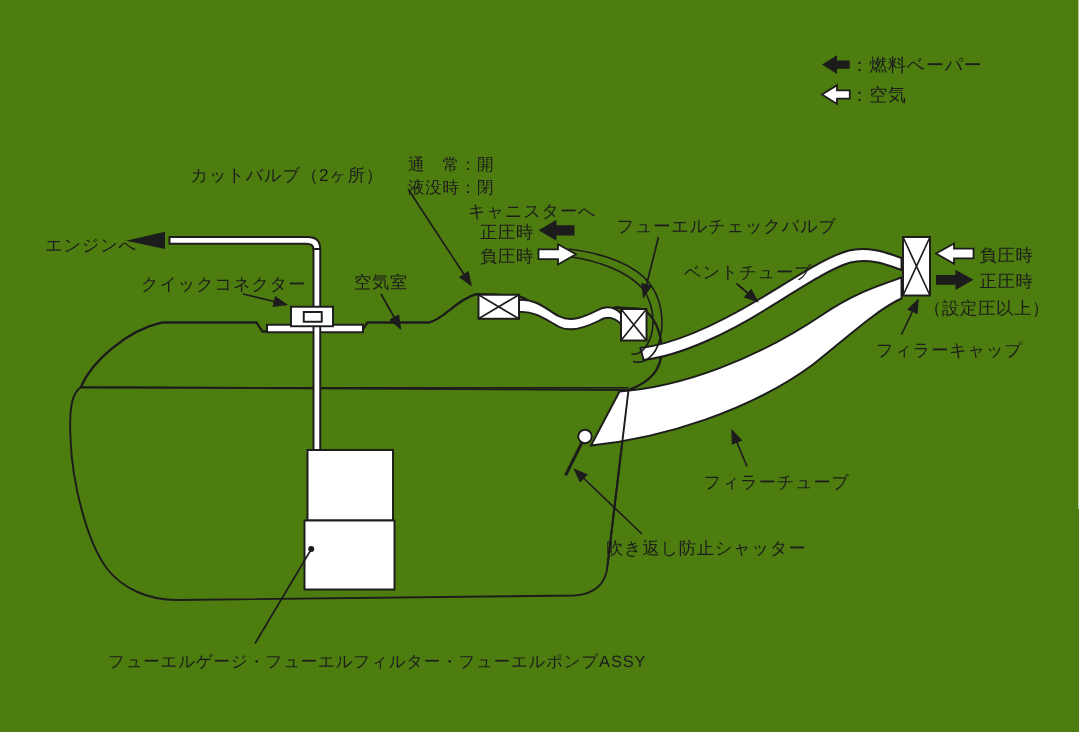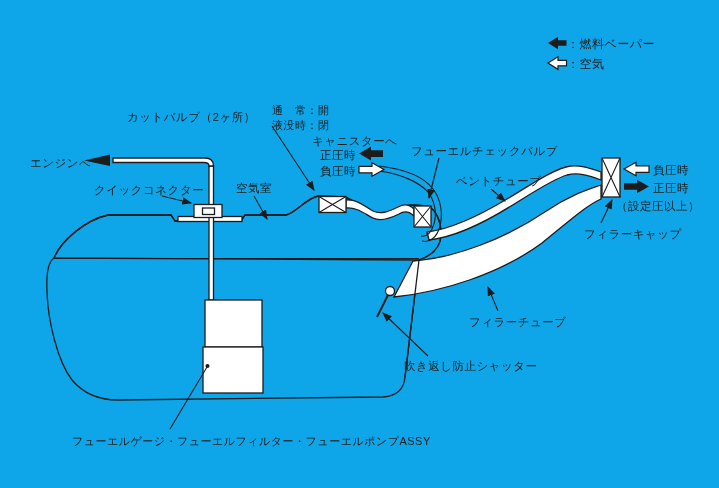--- a/index.html
+++ b/index.html
@@ -1,16 +1,16 @@
 <!DOCTYPE html>
 <html><head>
 <meta charset="utf-8">
 <style>
   html,body{margin:0;padding:0;background:#ffffff;}
-  .stage{position:relative;width:719px;height:488px;background:#0ea5e9;overflow:hidden;}
+  .stage{position:relative;width:719px;height:488px;background:#4d7c0f;overflow:hidden;}
   svg{display:block;}
   svg text{
     font-family:"Liberation Sans","DejaVu Sans",sans-serif;
     fill:#1c1c1c;
     font-size:11.5px;
     letter-spacing:0.5px;
   }
   svg text.small{font-size:11px;}
   svg text.legend{font-size:12px;}
   .ln{stroke:#1c1c1c;fill:none;stroke-width:1.3;}

